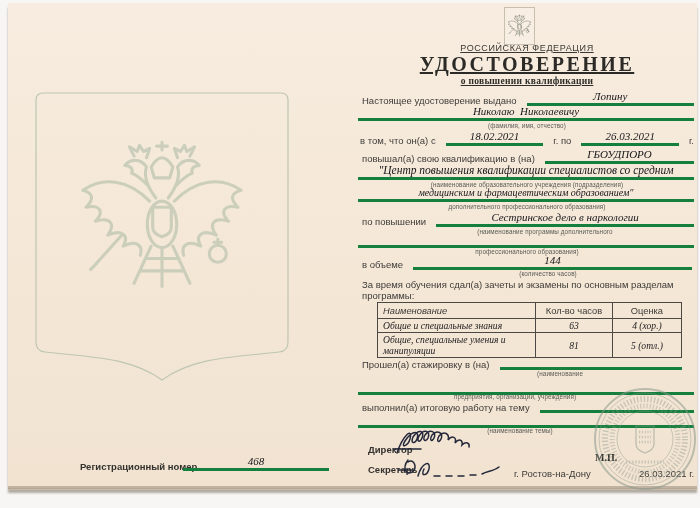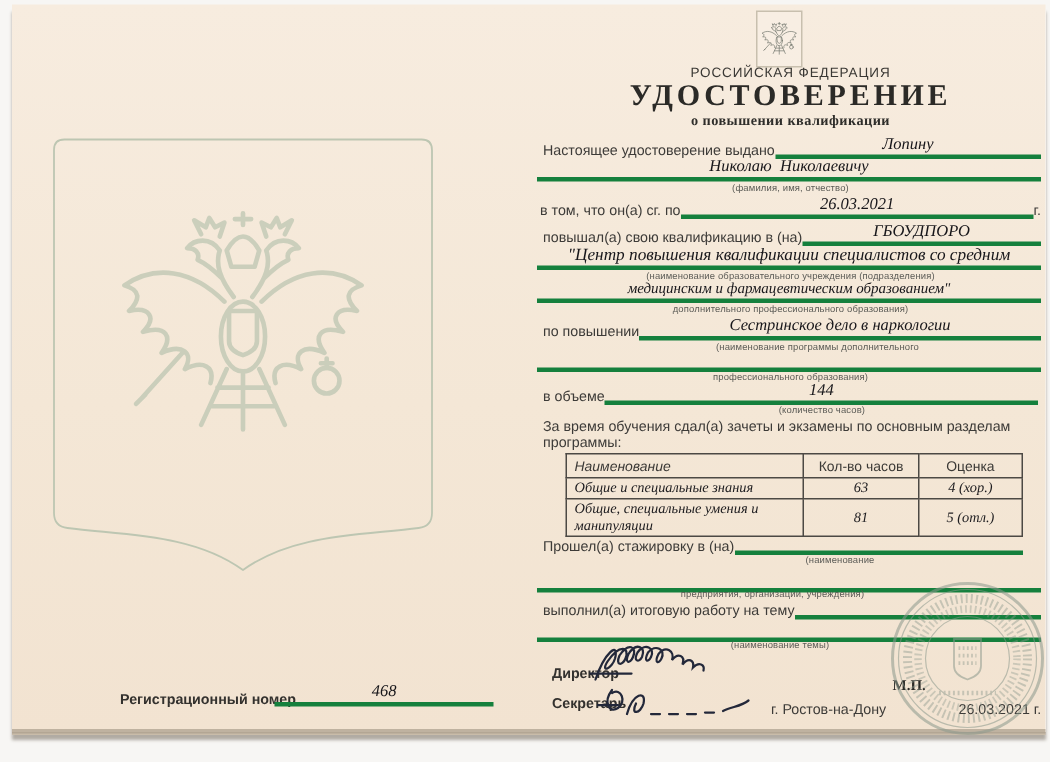--- a/index.html
+++ b/index.html
@@ -4,26 +4,26 @@
 <style>
   html,body{margin:0;padding:0;}
   body{width:700px;height:508px;position:relative;background:#f7f6f4;overflow:hidden;
        font-family:"Liberation Sans",sans-serif;}
   #paper{position:absolute;left:8px;top:3px;width:689px;height:485px;
          background:linear-gradient(180deg,#f7ecdf 0%,#f4e7d6 55%,#f2e3d1 100%);
          box-shadow:0 2px 0 #c9bca9,0 5px 2px rgba(90,80,65,.45);}
   
   .lbl{font:9.5px "Liberation Sans",sans-serif;color:#3d3b38;white-space:nowrap;}
   .blbl{font:bold 9.5px "Liberation Sans",sans-serif;color:#33312e;white-space:nowrap;}
-  .row{position:absolute;display:flex;align-items:flex-end;gap:0;height:14px;}
+  .row{position:absolute;display:flex;align-items:flex-end;gap:10px;height:14px;}
   .fill{flex:1;border-bottom:3px solid #15803d;text-align:center;padding:0 3px 1px;
         font:italic 11px "Liberation Serif",serif;color:#17161a;white-space:nowrap;}
   .cap{position:absolute;font:6.3px "Liberation Sans",sans-serif;color:#5b5b56;
        text-align:center;letter-spacing:.1px;}
-  .ctr{position:absolute;left:362px;width:330px;text-align:center;}
+  .ctr{position:absolute;left:362px;width:330px;text-align:center;text-decoration:underline;}
   .pre2{white-space:pre;margin-top:44px;}
   
   .country{font:9px "Liberation Sans",sans-serif;color:#3a3834;letter-spacing:.6px;}
   .title{font:bold 20px "Liberation Serif",serif;color:#2b2a27;letter-spacing:2.5px;}
   .subtitle{font:bold 9.5px "Liberation Serif",serif;color:#2e2d2a;letter-spacing:.3px;}
   #small-emblem{position:absolute;left:504px;top:7px;width:27px;height:34px;
                 color:#70756c;border:.5px solid #c8bfae;padding:1px;background:rgba(255,255,255,.15);}
   
   #exam-table{position:absolute;left:377px;top:302px;width:305px;border-collapse:collapse;}
   #exam-table th,#exam-table td{border:1px solid #4c4944;padding:1px 5px;line-height:1.12;}
@@ -104,20 +104,21 @@
   <span class="lbl">Настоящее удостоверение выдано</span>
   <span class="fill">Лопину</span>
 </div>
 <div class="row" style="left:358px;width:336px;top:107px">
   <span class="fill pre2">Николаю  Николаевичу</span>
 </div>
 <div class="cap" style="left:362px;width:330px;top:122px">(фамилия, имя, отчество)</div>
 
 <div class="row" style="left:360px;width:334px;top:132px">
   <span class="lbl">в том, что он(а) с</span>
+  <span class="fill">18.02.2021</span>
   <span class="lbl">г. по</span>
   <span class="fill">26.03.2021</span>
   <span class="lbl">г.</span>
 </div>
 
 <div class="row" style="left:362px;width:332px;top:150px">
   <span class="lbl">повышал(а) свою квалификацию в (на)</span>
   <span class="fill">ГБОУДПОРО</span>
 </div>
 

